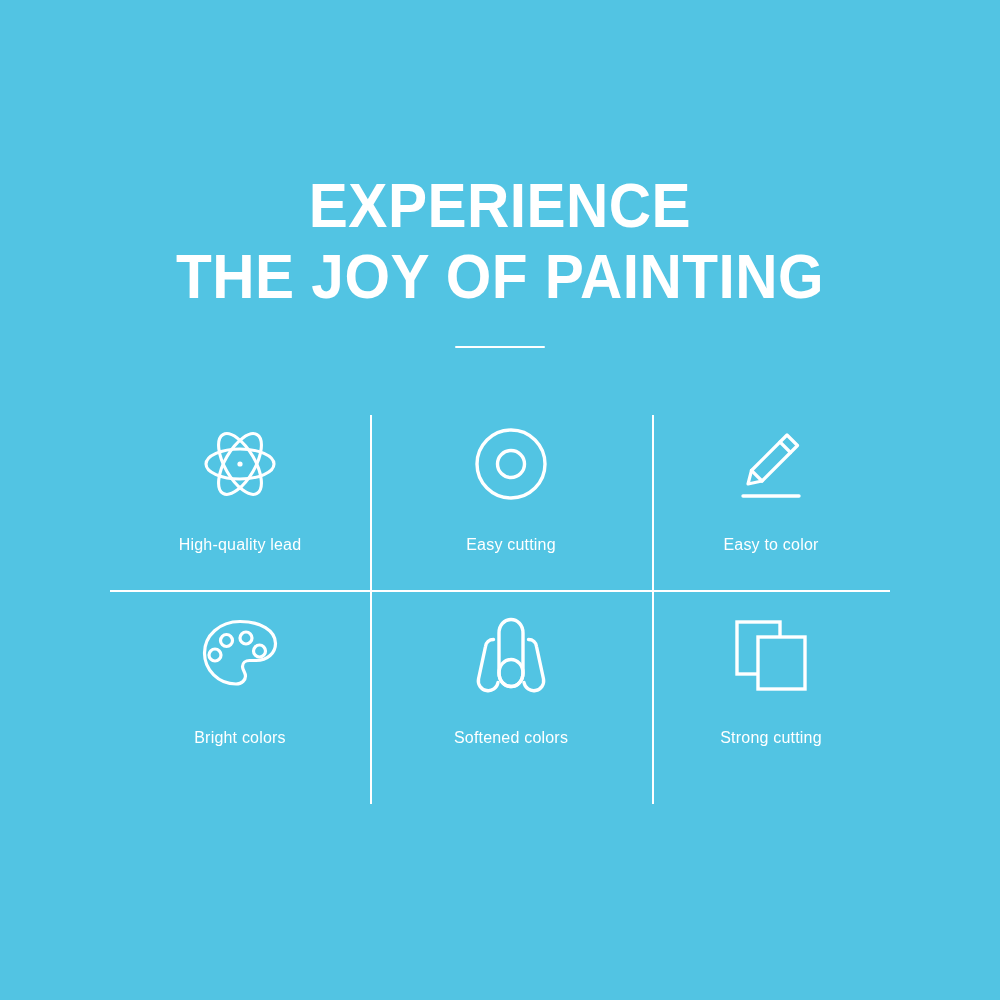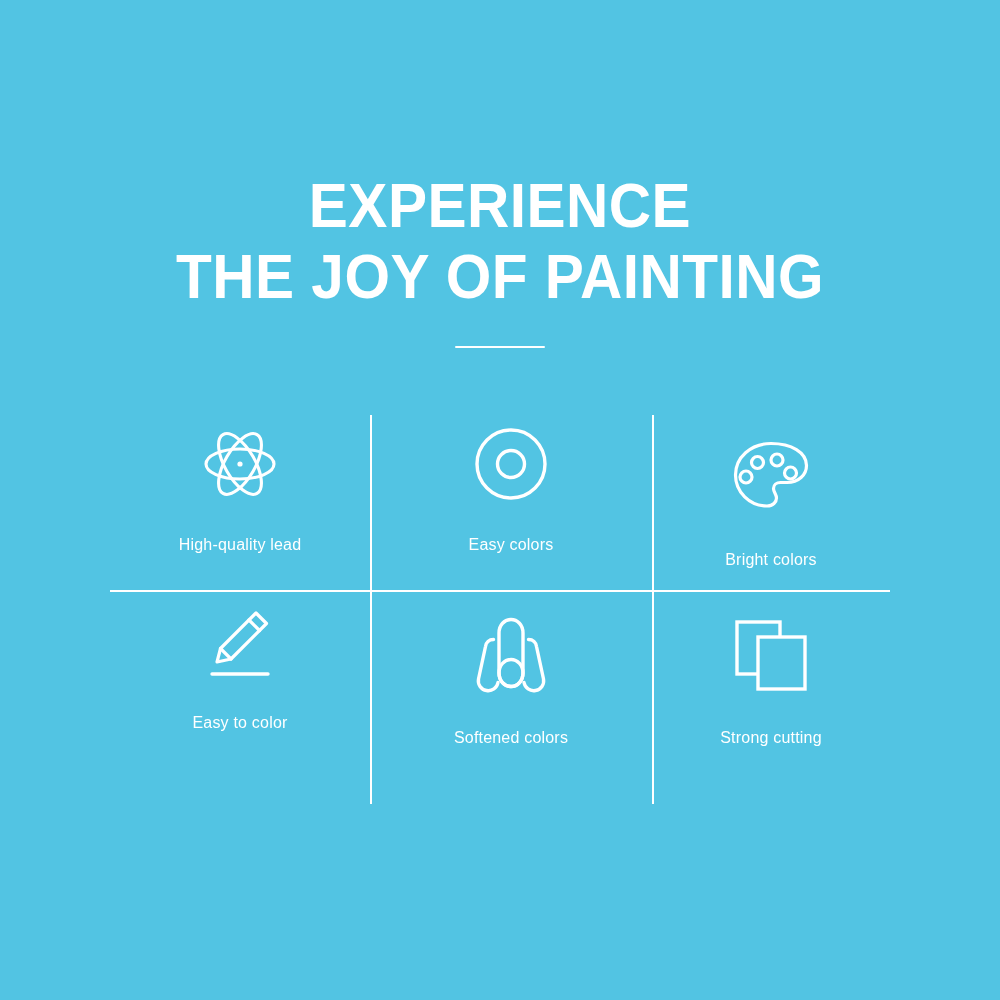--- a/index.html
+++ b/index.html
@@ -152,21 +152,37 @@
       <div class="caption">High-quality lead</div>
     </div>
 
     <div class="cell row1">
       <div class="icon-wrap">
         <svg width="74" height="74" viewBox="0 0 74 74" fill="none" stroke="#ffffff" stroke-width="3.4">
           <circle cx="37" cy="37" r="34"></circle>
           <circle cx="37" cy="37" r="13.5"></circle>
         </svg>
       </div>
-      <div class="caption">Easy colors</div>
+      <div class="caption">Easy cutting</div>
+    </div>
+
+    <div class="cell row1">
+      <div class="icon-wrap">
+        <svg width="76" height="76" viewBox="0 0 76 76" fill="none" stroke="#ffffff" stroke-width="3.2" stroke-linejoin="round" stroke-linecap="round">
+
+          <path d="M15 58 L18.5 44.5 L54 9 L64.5 19.5 L29 55 Z"></path>
+
+          <path d="M47 16 L57.5 26.5"></path>
+
+          <path d="M18.5 44.5 L29 55"></path>
+
+          <path d="M10 70 L66 70" stroke-width="3.4"></path>
+        </svg>
+      </div>
+      <div class="caption">Easy to color</div>
     </div>
 
     <div class="cell row2">
       <div class="icon-wrap">
         <svg width="78" height="74" viewBox="0 0 78 74" fill="none" stroke="#ffffff" stroke-width="3.2" stroke-linejoin="round" stroke-linecap="round">
           <path d="M39 3.5
                    C18.5 3.5 3.5 17.5 3.5 35
                    C3.5 52 17.5 66 35 66
                    C41 66 44.5 62 44.5 58
                    C44.5 54.5 41.5 52 41.5 48.5
@@ -176,36 +192,20 @@
                    C74.5 12.5 59.5 3.5 39 3.5 Z"></path>
           <circle cx="25.5" cy="22.5" r="6"></circle>
           <circle cx="45" cy="20" r="6"></circle>
           <circle cx="14" cy="37" r="6"></circle>
           <circle cx="58.5" cy="33" r="6"></circle>
         </svg>
       </div>
       <div class="caption">Bright colors</div>
     </div>
 
-    <div class="cell row1">
-      <div class="icon-wrap">
-        <svg width="76" height="76" viewBox="0 0 76 76" fill="none" stroke="#ffffff" stroke-width="3.2" stroke-linejoin="round" stroke-linecap="round">
-
-          <path d="M15 58 L18.5 44.5 L54 9 L64.5 19.5 L29 55 Z"></path>
-
-          <path d="M47 16 L57.5 26.5"></path>
-
-          <path d="M18.5 44.5 L29 55"></path>
-
-          <path d="M10 70 L66 70" stroke-width="3.4"></path>
-        </svg>
-      </div>
-      <div class="caption">Easy to color</div>
-    </div>
-
     <div class="cell row2">
       <div class="icon-wrap">
         <svg width="78" height="80" viewBox="0 0 78 80" fill="none" stroke="#ffffff" stroke-width="3.4" stroke-linejoin="round" stroke-linecap="round">
 
           <path d="M21.5 24.5
                    C17 24.5 14 27.5 13.5 31.5
                    L6.5 64
                    C5.5 69.5 9 74.5 14.5 75.5
                    C20 76.5 25 73 26 67.5"></path>
 

